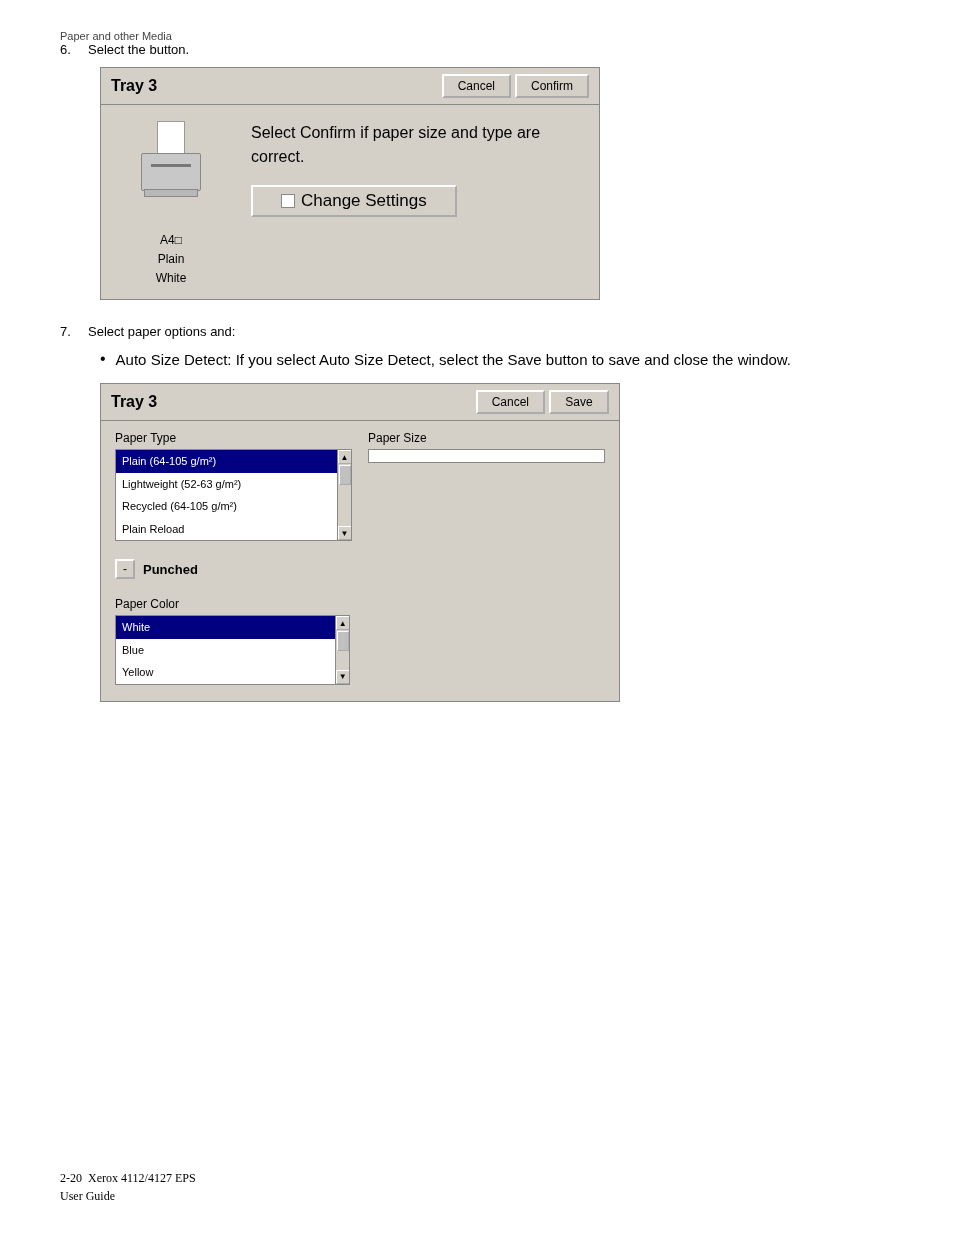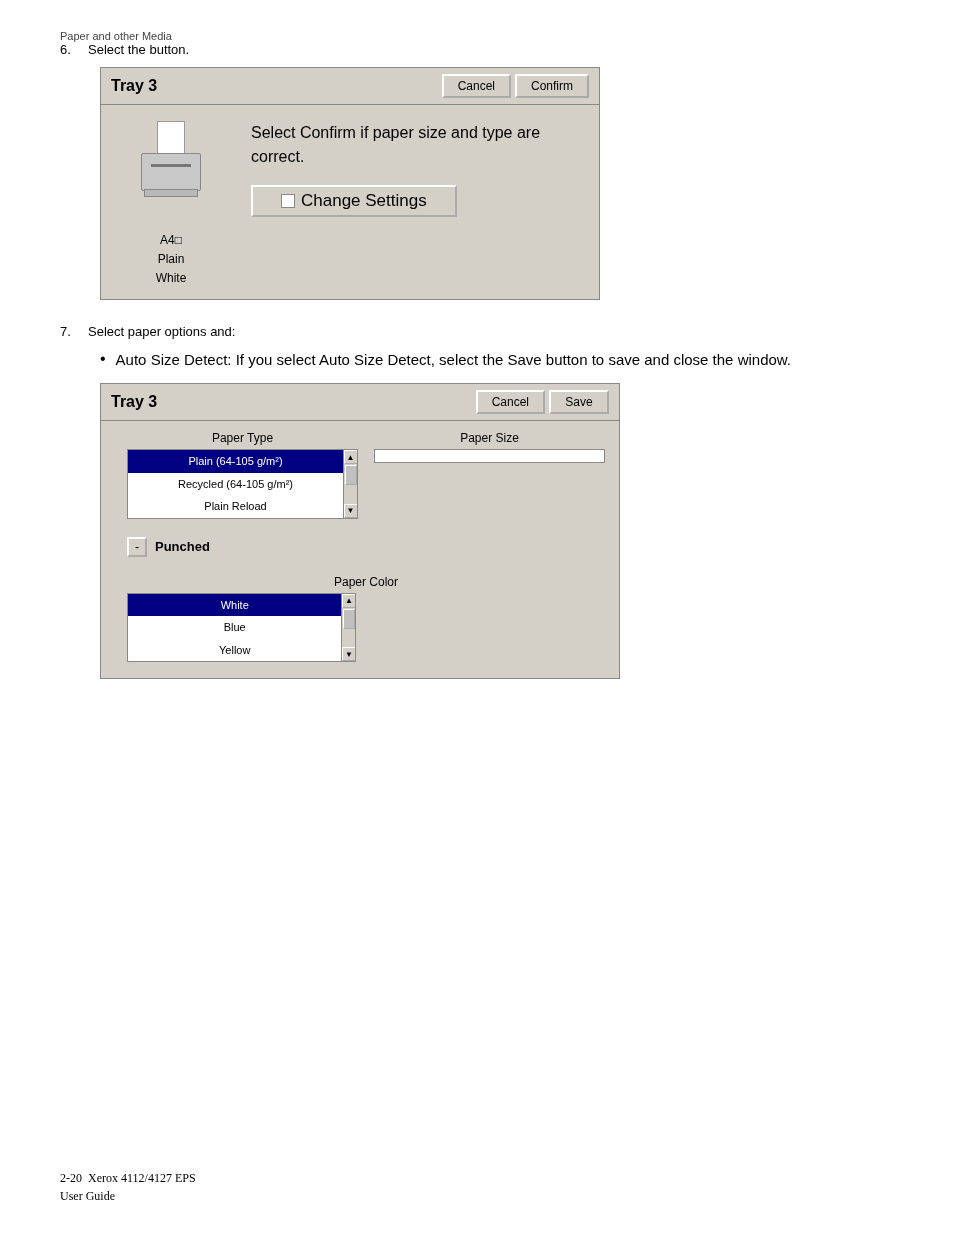--- a/index.html
+++ b/index.html
@@ -162,22 +162,21 @@
     
     .dialog2-box {
       border: 1px solid #888;
       background: #d4d0c8;
       margin-left: 40px;
       margin-bottom: 20px;
       width: 520px;
     }
 
     .dialog2-body {
-      padding: 10px 14px 16px 26px;
-      text-align: center;
+      padding: 10px 14px 16px 14px;
     }
 
     .dialog2-columns {
       display: flex;
       gap: 16px;
       margin-bottom: 14px;
     }
 
     .col-left, .col-right {
       flex: 1;
@@ -379,20 +378,21 @@
       <div class="dialog2-body">
 
         <div class="dialog2-columns">
 
           <div class="col-left">
             <div class="col-label">Paper Type</div>
             <div class="list-box">
               <div class="list-with-scroll">
                 <div class="list-items">
                   <div class="list-item selected">Plain (64-105 g/m²)</div>
+                  <div class="list-item">Lightweight (52-63 g/m²)</div>
                   <div class="list-item">Recycled (64-105 g/m²)</div>
                   <div class="list-item">Plain Reload</div>
                 </div>
                 <div class="scrollbar">
                   <div class="scroll-arrow">▲</div>
                   <div class="scroll-track">
                     <div class="scroll-thumb"></div>
                   </div>
                   <div class="scroll-arrow">▼</div>
                 </div>

